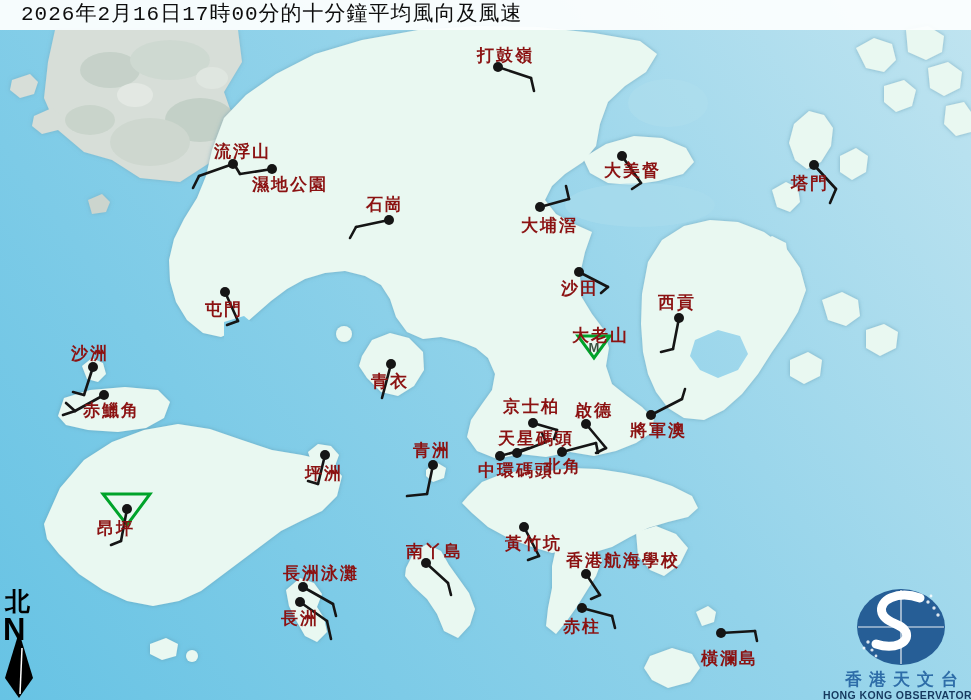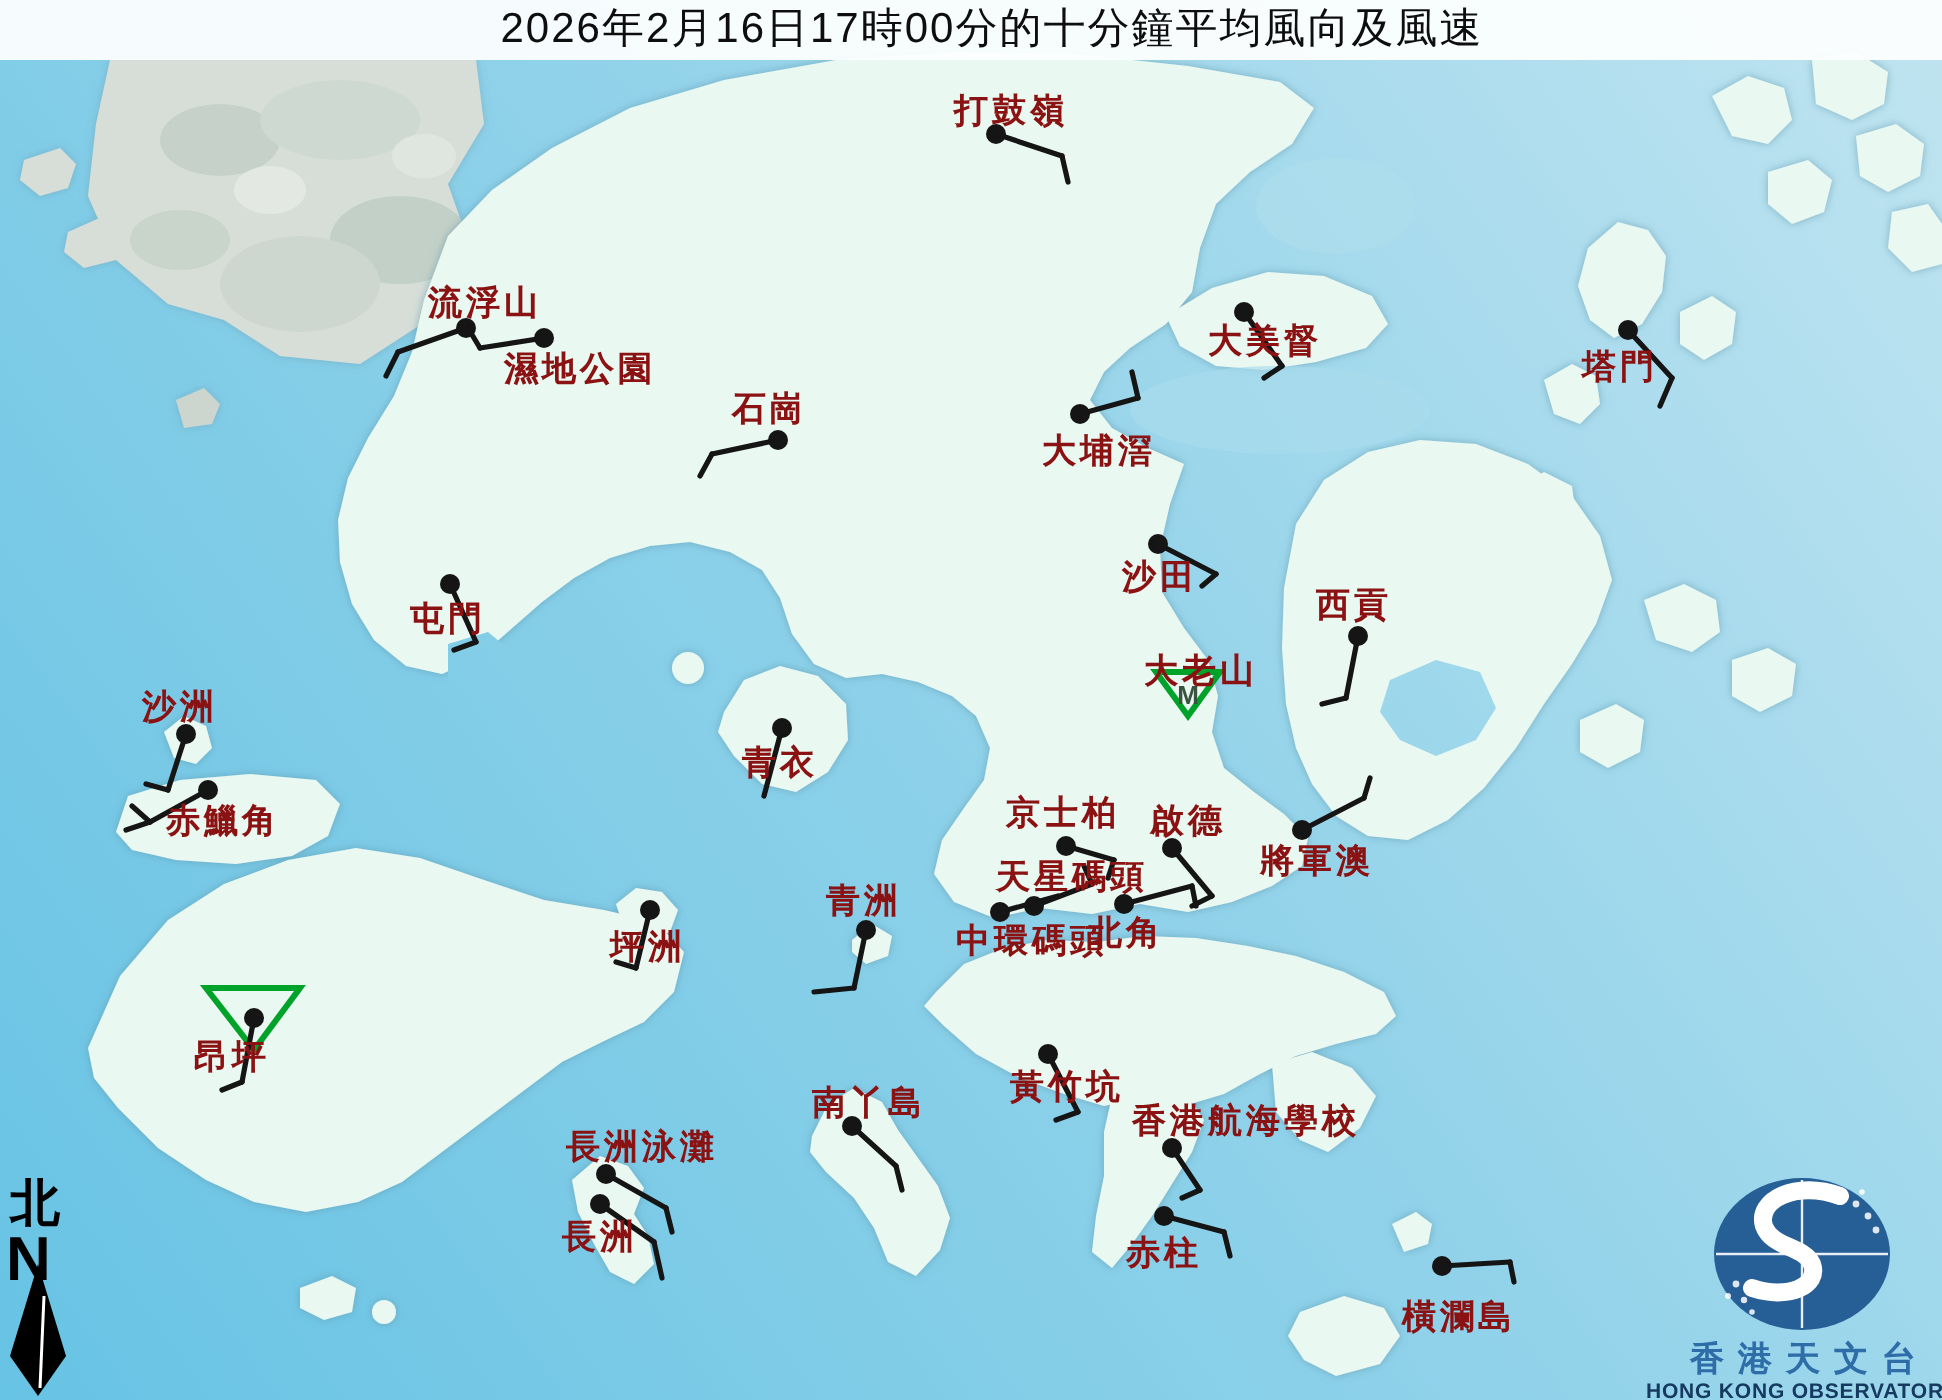--- a/index.html
+++ b/index.html
@@ -2,21 +2,21 @@
 <html><head>
 <meta charset="utf-8">
 <style>
   html,body{margin:0;padding:0;background:#9ad5ea;}
   #stage{position:relative;width:971px;height:700px;overflow:hidden;
          font-family:"Liberation Serif","DejaVu Serif",serif;}
   #map{position:absolute;left:0;top:0;}
   #titlebar{position:absolute;left:0;top:0;width:971px;height:30px;
     background:rgba(252,254,254,0.95);color:#0e0e0e;font-size:21px;
     line-height:30px;padding-left:21px;box-sizing:border-box;letter-spacing:1px;
-    font-family:Liberation Sans, sans-serif;text-align:center;}
+    font-family:Liberation Mono, monospace;}
   .stn-label{font-family:"Liberation Serif","DejaVu Serif",serif;
     font-size:17px;letter-spacing:2px;font-weight:600;}
   .marker-letter{font-family:"Liberation Sans","DejaVu Sans",sans-serif;
     font-size:13px;font-weight:bold;}
   .compass-hanzi{font-family:"Liberation Serif","DejaVu Serif",serif;
     font-size:25px;font-weight:bold;}
   .compass-n{font-family:"Liberation Sans","DejaVu Sans",sans-serif;
     font-size:31px;font-weight:bold;}
   .logo-cn{font-family:"Liberation Serif","DejaVu Serif",serif;
     font-size:17px;font-weight:bold;letter-spacing:7px;}

